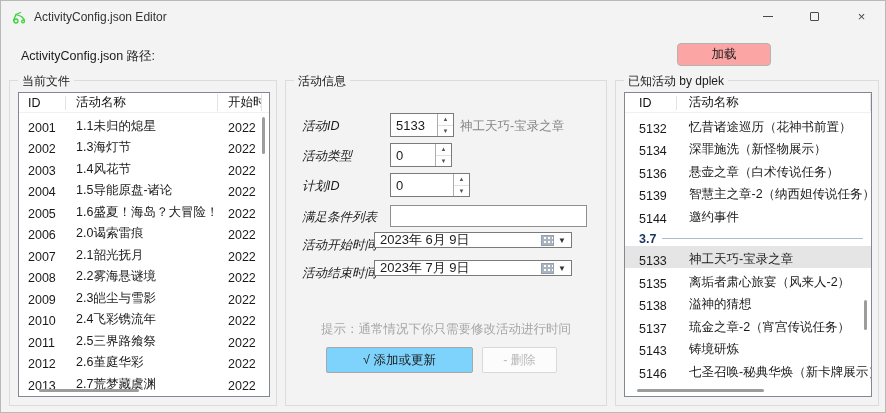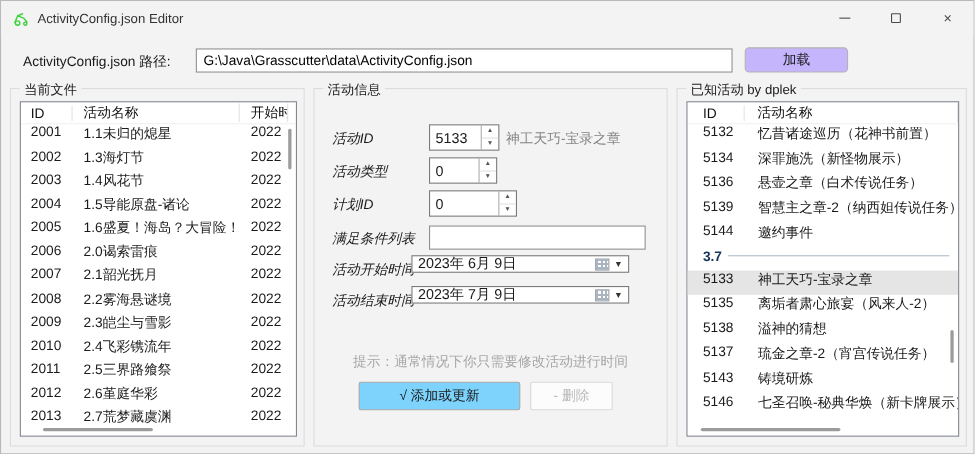--- a/index.html
+++ b/index.html
@@ -20,38 +20,38 @@
   .glyph-max { display:block; width:9px; height:9px; border:1px solid #4a4a4a; border-radius:1px; }
   
   .path-label { position:absolute; left:20px; top:47px; font-size:12.5px; }
   .path-input {
     position:absolute; left:177px; top:43px; width:488px; height:22px;
     border:1px solid #8f8f8f; background:#fff; font-size:12.5px; padding:0 6px;
     font-family:"Liberation Sans","DejaVu Sans",sans-serif; color:#000;
   }
   .tb-btn {
     position:absolute; top:42px; height:23px; width:94px;
-    background:#c4b5fd; border:1px solid #b3b3b3; border-radius:4px;
+    background:#fca5a5; border:1px solid #b3b3b3; border-radius:4px;
     font-size:12.5px; display:flex; align-items:center; justify-content:center; color:#1a1a1a;
   }
   .btn-load { left:676px; } .btn-save { left:780px;margin-top:37px; }
   
   .groupbox { position:absolute; top:79px; height:326px; border:1px solid #dcdcdc; background:#f3f3f3; }
   .gb-left { left:8px; width:268px; }
   .gb-mid { left:284px; width:322px; }
   .gb-right { left:614px; width:264px; }
   .gb-title { position:absolute; left:8px; top:-8px; background:#f3f3f3; padding:0 4px; font-size:12px; color:#1a1a1a; }
   
   .listview { position:absolute; left:8px; top:11px; background:#fff; border:1px solid #828790; overflow:hidden; }
   .lv-left { width:252px; height:305px; }
   .lv-right { width:248px; height:305px; }
   .lv-header { position:relative; height:20px; border-bottom:1px solid #f0f0f0; display:flex; font-size:12.5px; color:#111;align-items:center; }
   .lv-header .hcell { display:flex; align-items:center; border-right:1px solid #e3e3e3; overflow:hidden; white-space:nowrap; }
   .rows { position:relative; }
-  .row { display:flex; align-items:flex-start; overflow:hidden; white-space:nowrap; font-size:12.5px; }
+  .row { display:flex; align-items:flex-end; overflow:hidden; white-space:nowrap; font-size:12.5px; }
   .lv-left .row { height:21.5px; }
   .lv-right .row { height:22.5px; }
   .cell { overflow:hidden; white-space:nowrap; flex:none; }
   
   .lv-left .c-id { width:47px; padding-left:9px; }
   .lv-left .c-name { width:152px; padding-left:10px; }
   .lv-left .c-start { width:44px; padding-left:10px; }
   
   .lv-right .c-id { width:52px; padding-left:14px; }
   .lv-right .c-name { width:196px; padding-left:12px; }
@@ -113,21 +113,20 @@
       </div>
     <div class="win-btn btn-max">
         <span class="glyph-max"></span>
       </div>
     <div class="win-btn btn-close">
         <span>×</span>
       </div>
   </div>
 
   <span class="path-label">ActivityConfig.json 路径:</span>
-  <input class="path-input" type="text" value="G:\Java\Grasscutter\data\ActivityConfig.json" style="">
   <div class="tb-btn btn-load">加载</div>
   <div class="tb-btn btn-save">保存</div>
 
   <div class="groupbox gb-left">
     <span class="gb-title">当前文件</span>
     <div class="listview lv-left">
       <div class="lv-header">
         <span class="hcell c-id">ID</span>
         <span class="hcell c-name">活动名称</span>
         <span class="hcell c-start">开始时间</span>

